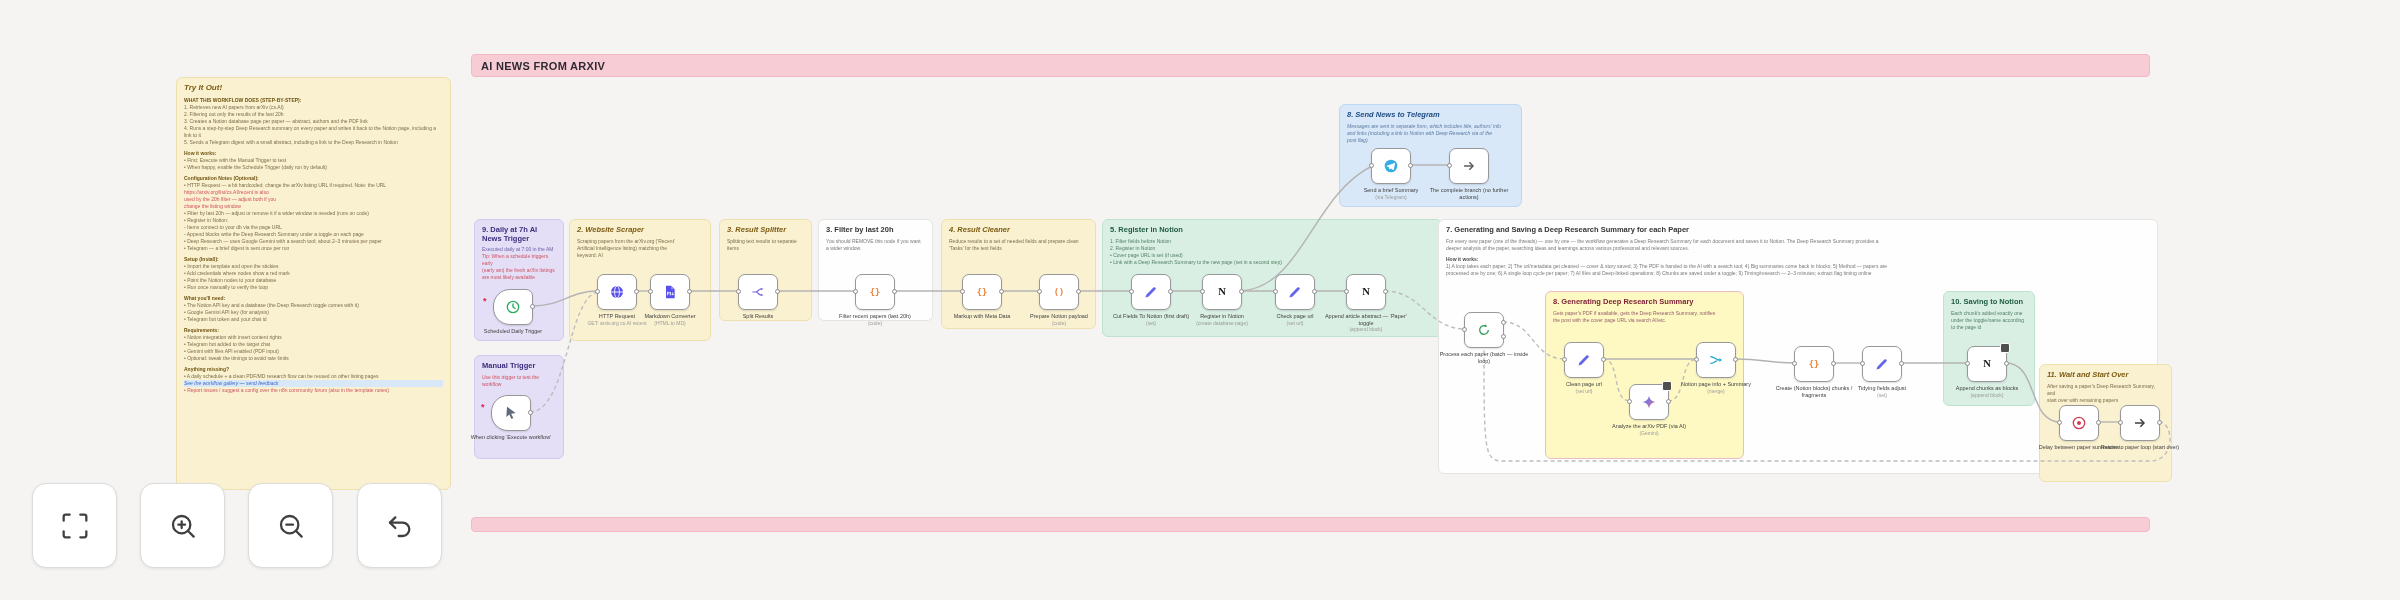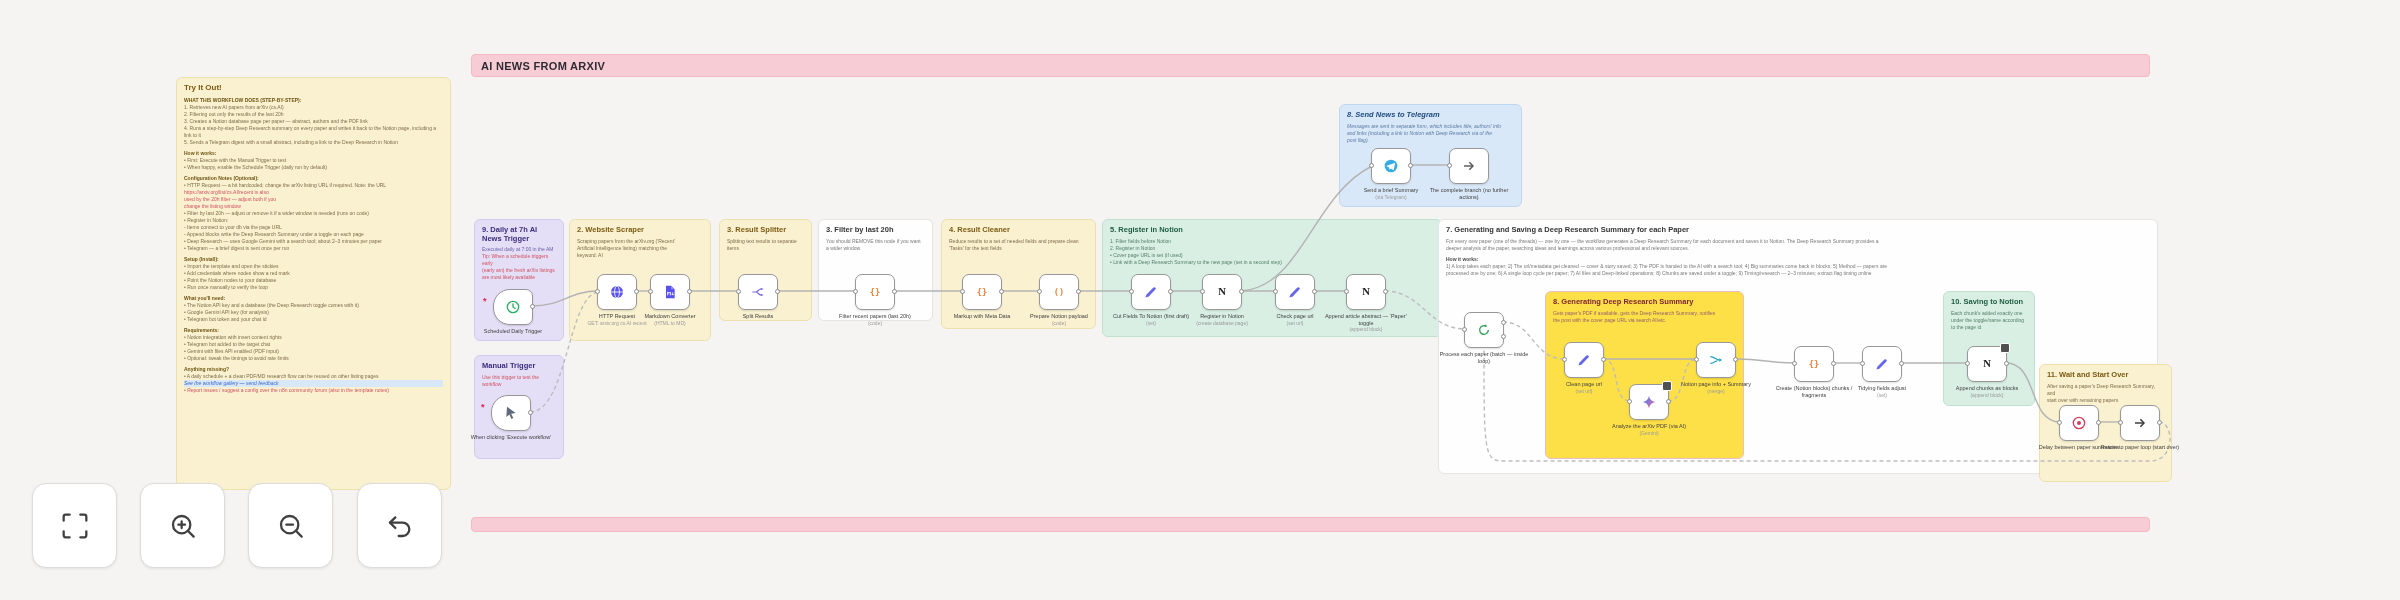--- a/index.html
+++ b/index.html
@@ -7,30 +7,30 @@
 
   
   .note{position:absolute;border-radius:6px;border:1px solid;padding:6px 7px;box-sizing:border-box;z-index:1;}
   .note .nt{font-size:7.5px;font-weight:700;line-height:8.5px;margin-bottom:3px;}
   .note .nb{margin-top:2px;}
   .ln{font-size:5px;line-height:7px;}
   .ln.h{font-weight:700;margin-top:4px;}
   .ln.red{color:#d05261 !important;}
   .ln.blue{color:#3e6cc7 !important;}
   .yellow{background:#faf1d0;border-color:#eee0ad;}
-  .yellow .nt{color:#7b5a12;} .yellow .ln{color:#7d6f4b;} .yellow .ln.h{color:#6e5412;}
+  .yellow .nt{color:#7b5a12;font-style:italic;} .yellow .ln{color:#7d6f4b;} .yellow .ln.h{color:#6e5412;}
   .purple{background:#e4def6;border-color:#d2caee;}
   .purple .nt{color:#3a2e7c;} .purple .ln{color:#6f64a8;}
   .green{background:#d9efe3;border-color:#bfe2cf;}
   .green .nt{color:#1f5c41;} .green .ln{color:#568069;}
   .blue{background:#d9e8f8;border-color:#c0d7f0;font-style:italic;}
   .blue .nt{color:#1d4a80;} .blue .ln{color:#5a7ba3;}
   .whiten{background:#fefefe;border-color:#e4e4e4;}
   .whiten .nt{color:#333;} .whiten .ln{color:#7a7a7a;} .whiten .ln.h{color:#4a4a4a;}
-  .pinkn{background:#fde047;border-color:#ecbcc4;}
+  .pinkn{background:#fef9c3;border-color:#ecbcc4;}
   .pinkn .nt{color:#7d2336;} .pinkn .ln{color:#97616c;}
 
   
   .banner{position:absolute;background:#f8ccd5;border:1px solid #f2b9c5;border-radius:4px;z-index:1;box-sizing:border-box;text-align:right;}
   .banner.top{display:flex;align-items:center;padding-left:9px;font-size:11px;font-weight:700;letter-spacing:.3px;color:#2f2b33;}
 
   
   .nwrap{position:absolute;width:92px;display:flex;flex-direction:column;align-items:center;z-index:4;}
   .nbox{position:relative;width:38px;height:34px;background:#fff;border:1px solid #98989b;border-radius:7px;
         box-shadow:0 1px 2px rgba(0,0,0,.12);display:flex;align-items:center;justify-content:center;}

